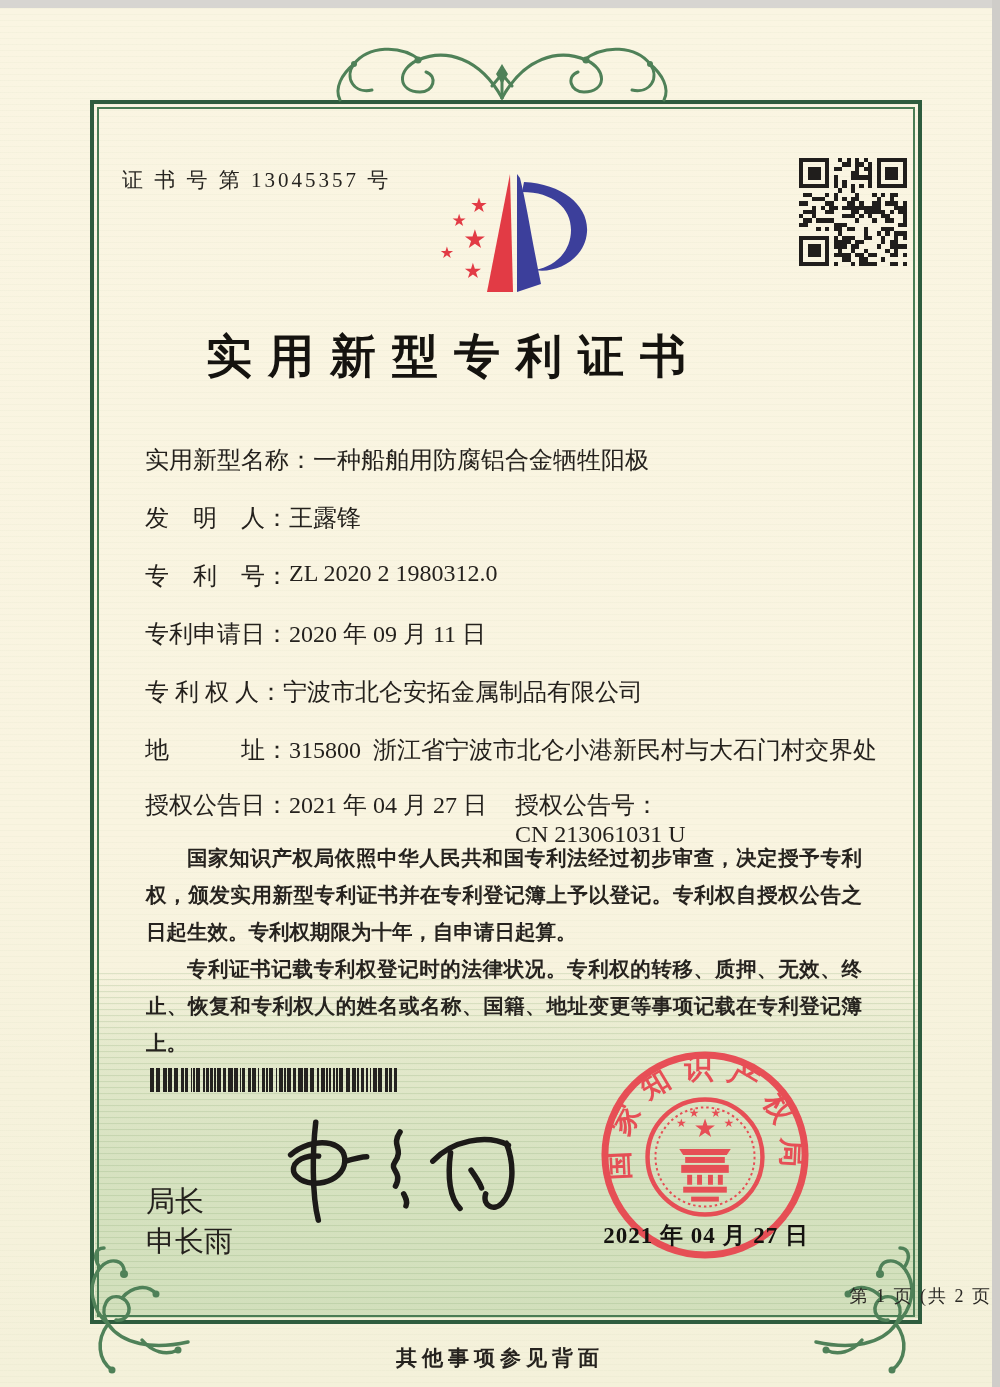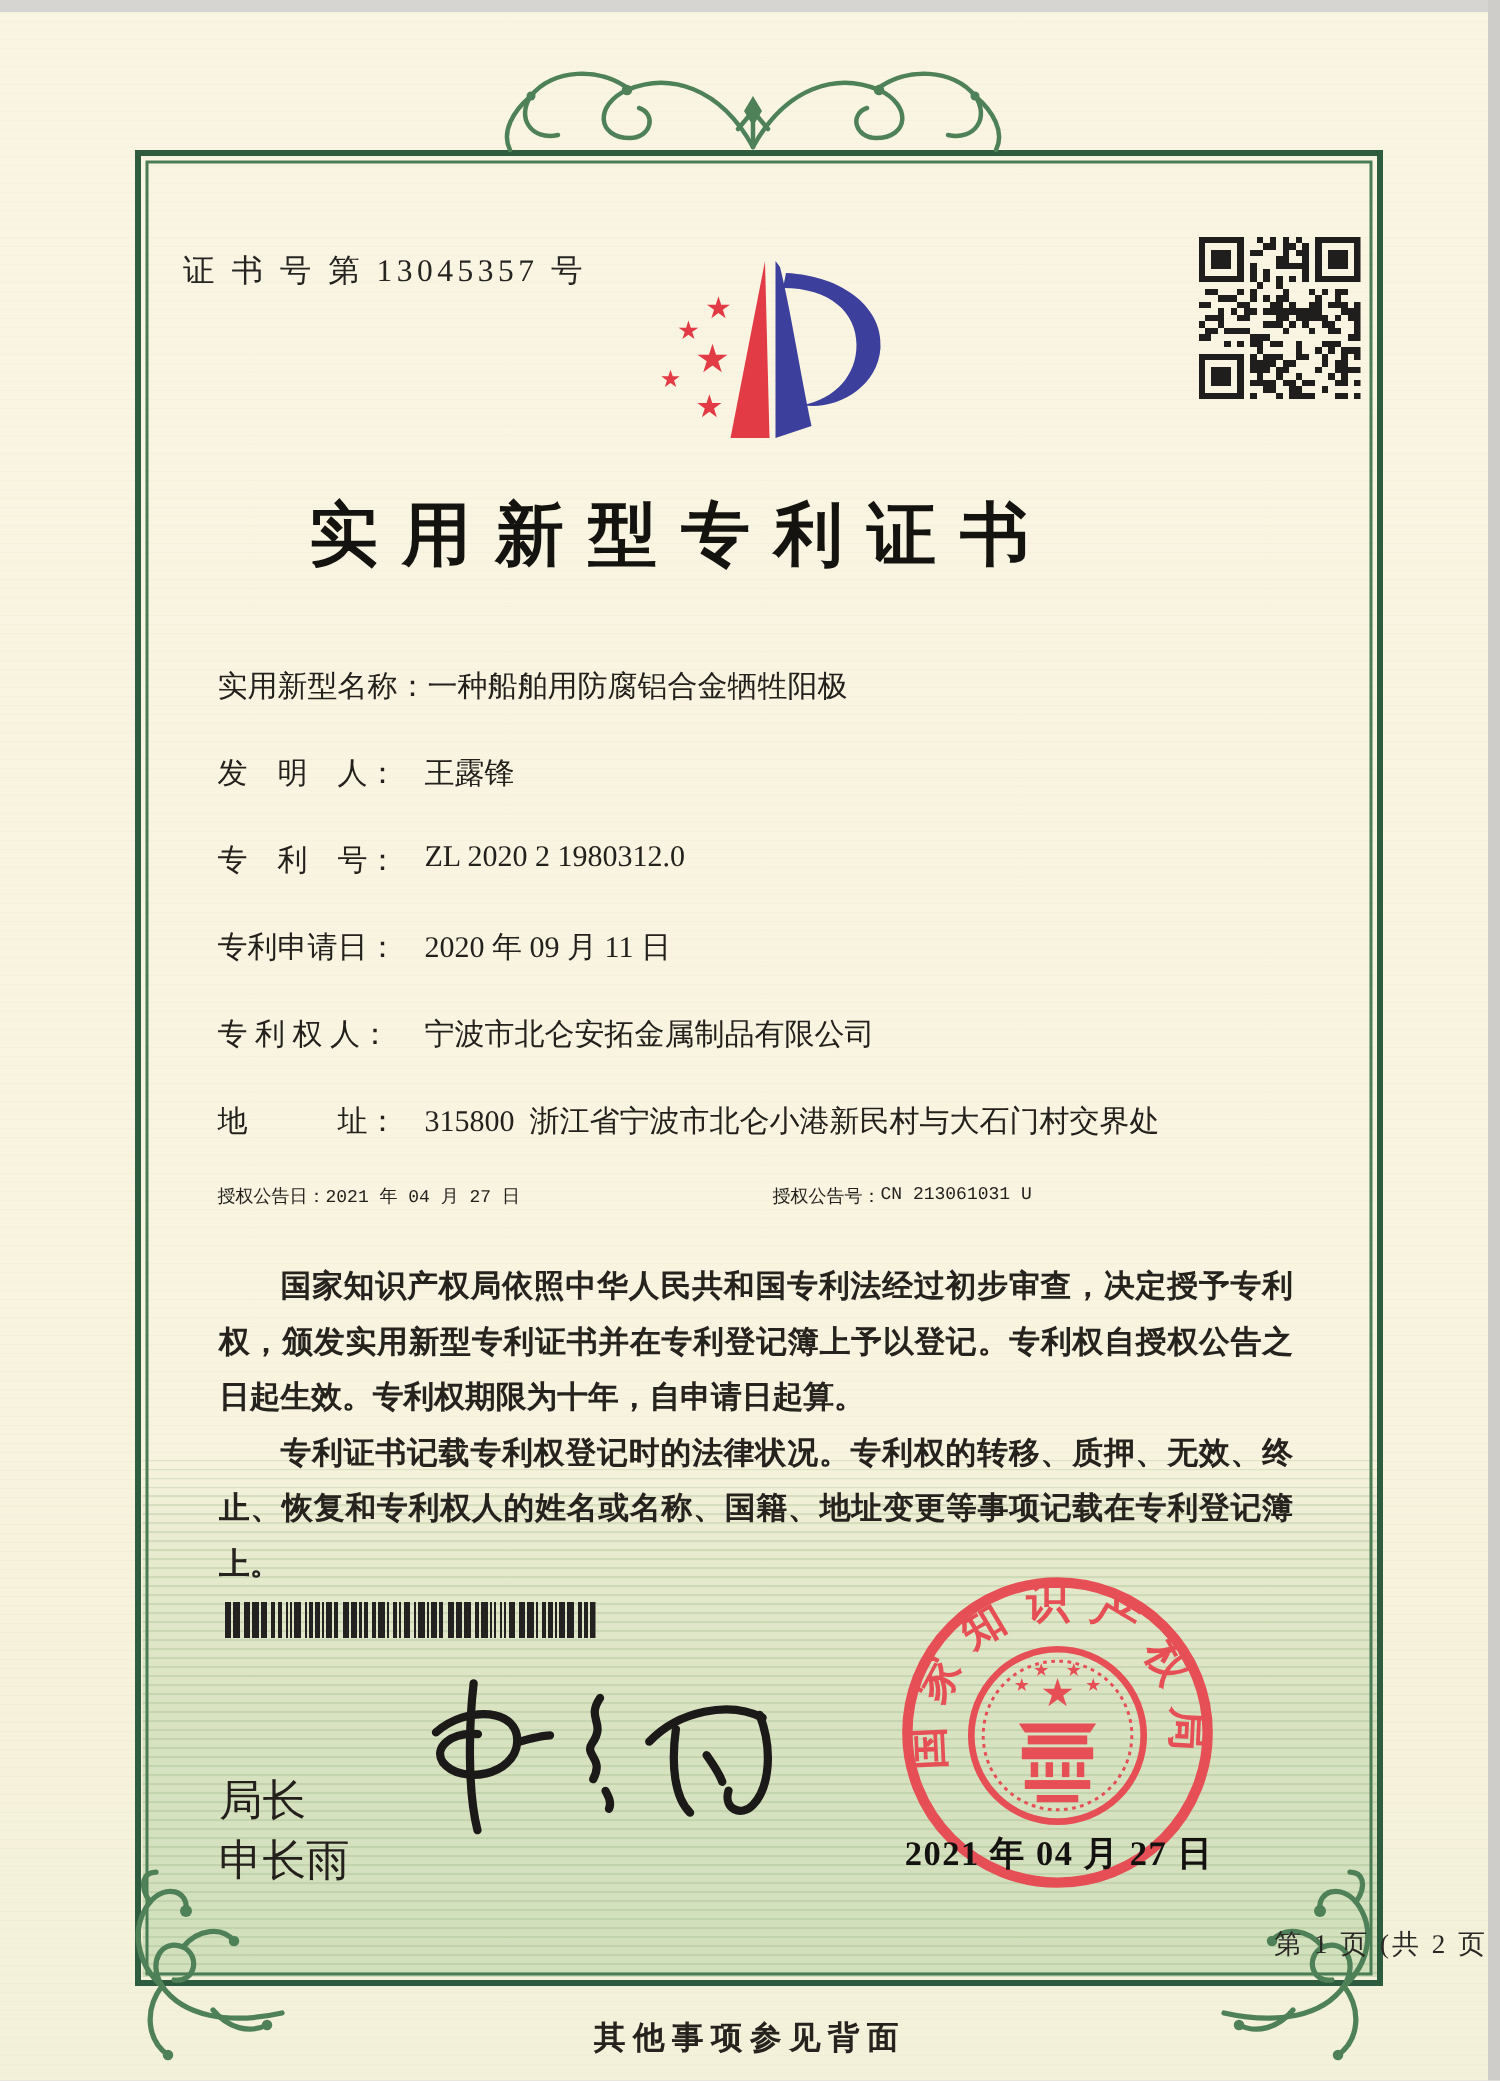--- a/index.html
+++ b/index.html
@@ -39,26 +39,26 @@
   .cert-no{
     position:absolute;left:122px;top:158px;font-size:21px;letter-spacing:3px;color:#262420;
   }
   .logo{position:absolute;left:423px;top:158px;width:176px;height:140px;}
   .qr{position:absolute;left:799px;top:150px;width:108px;height:108px;}
   .title{
     position:absolute;left:0;top:318px;width:892px;text-align:center;
     font-size:46px;font-weight:bold;letter-spacing:16px;padding-left:16px;box-sizing:border-box;
     color:#15130f;
   }
-  .field-row{position:absolute;left:145px;width:730px;font-size:20px;display:flex;color:#24211d;}
+  .field-row{position:absolute;left:145px;width:730px;font-size:24px;display:flex;color:#24211d;}
   .field-label{flex:0 0 138px;white-space:pre;}
   .field-value{white-space:pre;}
-  .grant-row{position:absolute;left:145px;top:781px;width:760px;font-size:12px;display:flex;color:#24211d;font-family:Liberation Mono, monospace;}
+  .grant-row{position:absolute;left:145px;top:781px;width:760px;font-size:24px;display:flex;color:#24211d;}
   .grant-group{display:flex;white-space:pre;}
-  .grant-group.second{position:absolute;left:370px;top:0;}
+  .grant-group.second{position:absolute;left:370px;top:0;flex-direction:column;}
   .body-text{
     position:absolute;left:146px;top:832px;width:716px;
     font-size:20.5px;line-height:37px;text-align:justify;color:#26231f;font-weight:bold;
   }
   .body-text p{margin:0;text-indent:2em;}
   .barcode{position:absolute;left:150px;top:1060px;width:247px;height:24px;}
   .signer{position:absolute;left:146px;top:1173px;font-size:29px;color:#24211d;line-height:40px;}
   .signature{position:absolute;left:255px;top:1098px;width:290px;height:125px;transform:rotate(-1.5deg);}
   .seal{position:absolute;left:596px;top:1038px;width:218px;height:218px;opacity:0.93;}
   .seal-date{

